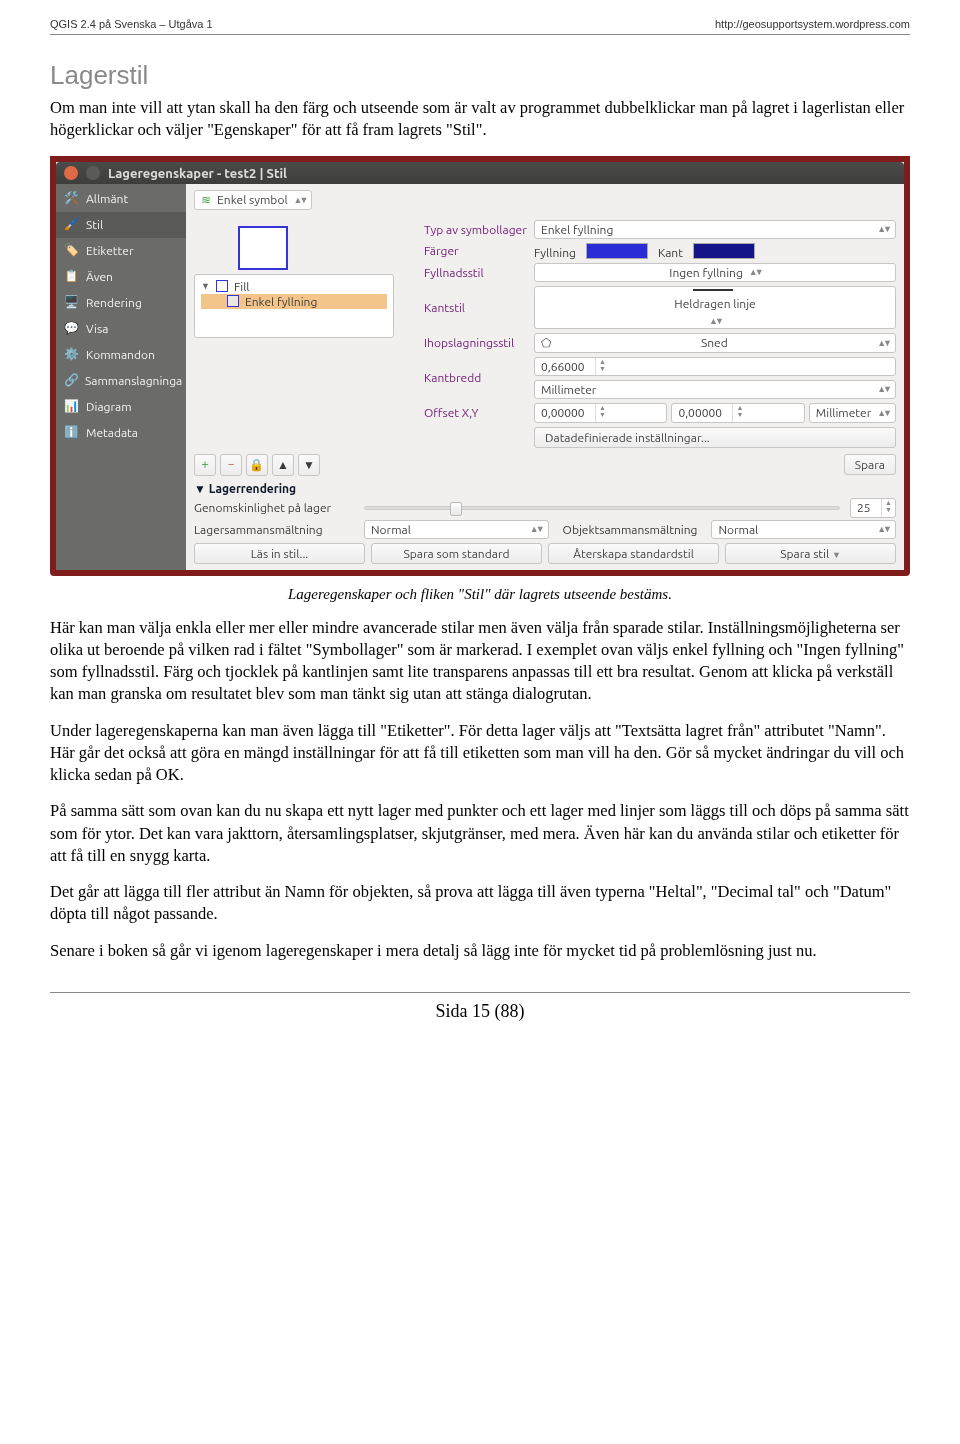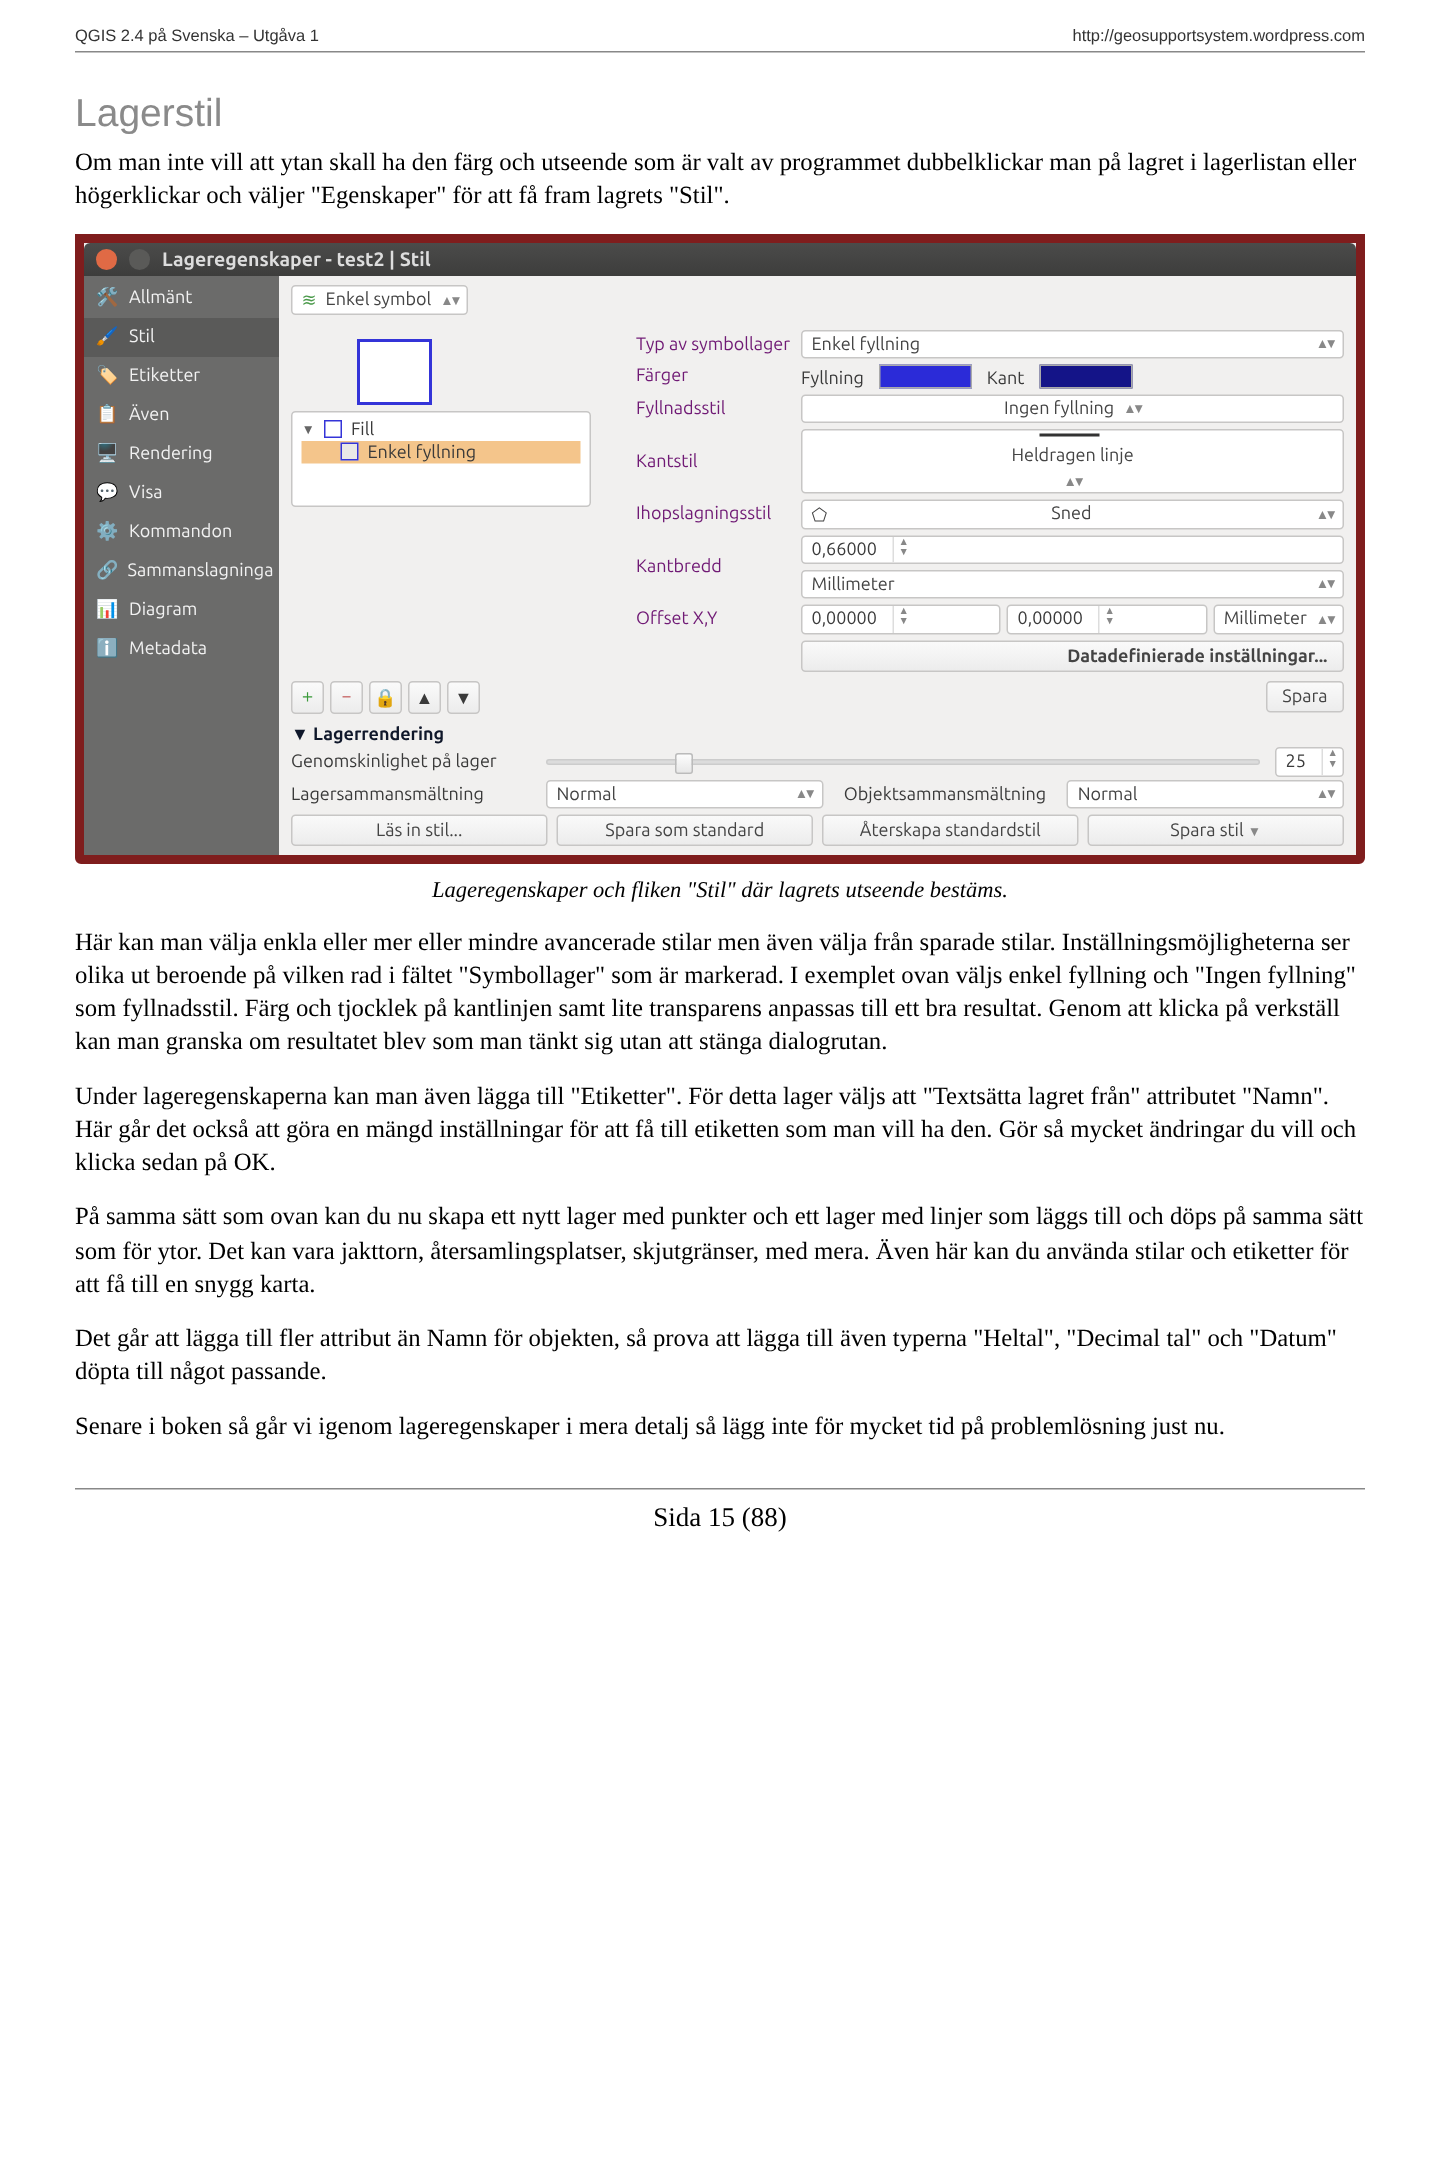--- a/index.html
+++ b/index.html
@@ -133,21 +133,21 @@
   }
   .prop-grid .lbl { color: #701a75; }
   .color-row { display: flex; gap: 10px; align-items: flex-end; }
   .color-swatch { width: 62px; height: 16px; background: #2b2bd8; border: 1px solid #aaa; display: inline-block; }
   .color-swatch.dark { background: #141488; }
   .spin { display: inline-flex; align-items: stretch; border: 1px solid #c7c6c5; border-radius: 3px; background: #fff; height: 20px; overflow: hidden; }
   .spin span.v { padding: 2px 6px; font-size: 12px; min-width: 60px; }
   .spin .ud { display: flex; flex-direction: column; border-left: 1px solid #ddd; }
   .spin .ud div { font-size: 7px; padding: 0 3px; line-height: 1; color: #888; }
   .line-icon { display:inline-block; width: 40px; height: 0; border-top: 2px solid #333; vertical-align: middle; margin-right: 4px; }
-  .wide-btn { width: 100%; text-align: right; font-weight: bold; }
+  .wide-btn { width: 100%; text-align: left; }
   .toolbar-row { display: flex; align-items: center; gap: 4px; margin: 4px 0 6px 0; }
   .small-icon-btn { width: 22px; height: 22px; display: inline-flex; align-items: center; justify-content: center; border: 1px solid #c7c6c5; border-radius: 3px; background: linear-gradient(#fafafa,#ececec); cursor: pointer; font-size: 12px; }
   .section-label { font-size: 12px; color: #0f172a; margin-top: 2px; font-weight: bold; }
   .render-row { display: flex; align-items: center; gap: 10px; margin: 2px 0; font-size: 12px; }
   .slider { flex: 1; height: 4px; background: #dcdcdc; border: 1px solid #ccc; position: relative; border-radius: 2px; }
   .slider .knob { position: absolute; left: 18%; top: -5px; width: 12px; height: 14px; background: linear-gradient(#fdfdfd,#e7e7e7); border: 1px solid #bbb; border-radius: 2px; }
   .btn-row { display: flex; gap: 6px; margin-top: 4px; }
   .btn-row .btn { flex: 1; }
   .footer-btns { display: flex; gap: 6px; margin-top: 6px; justify-content: flex-end; }
   .footer-btns .left { margin-right: auto; }

